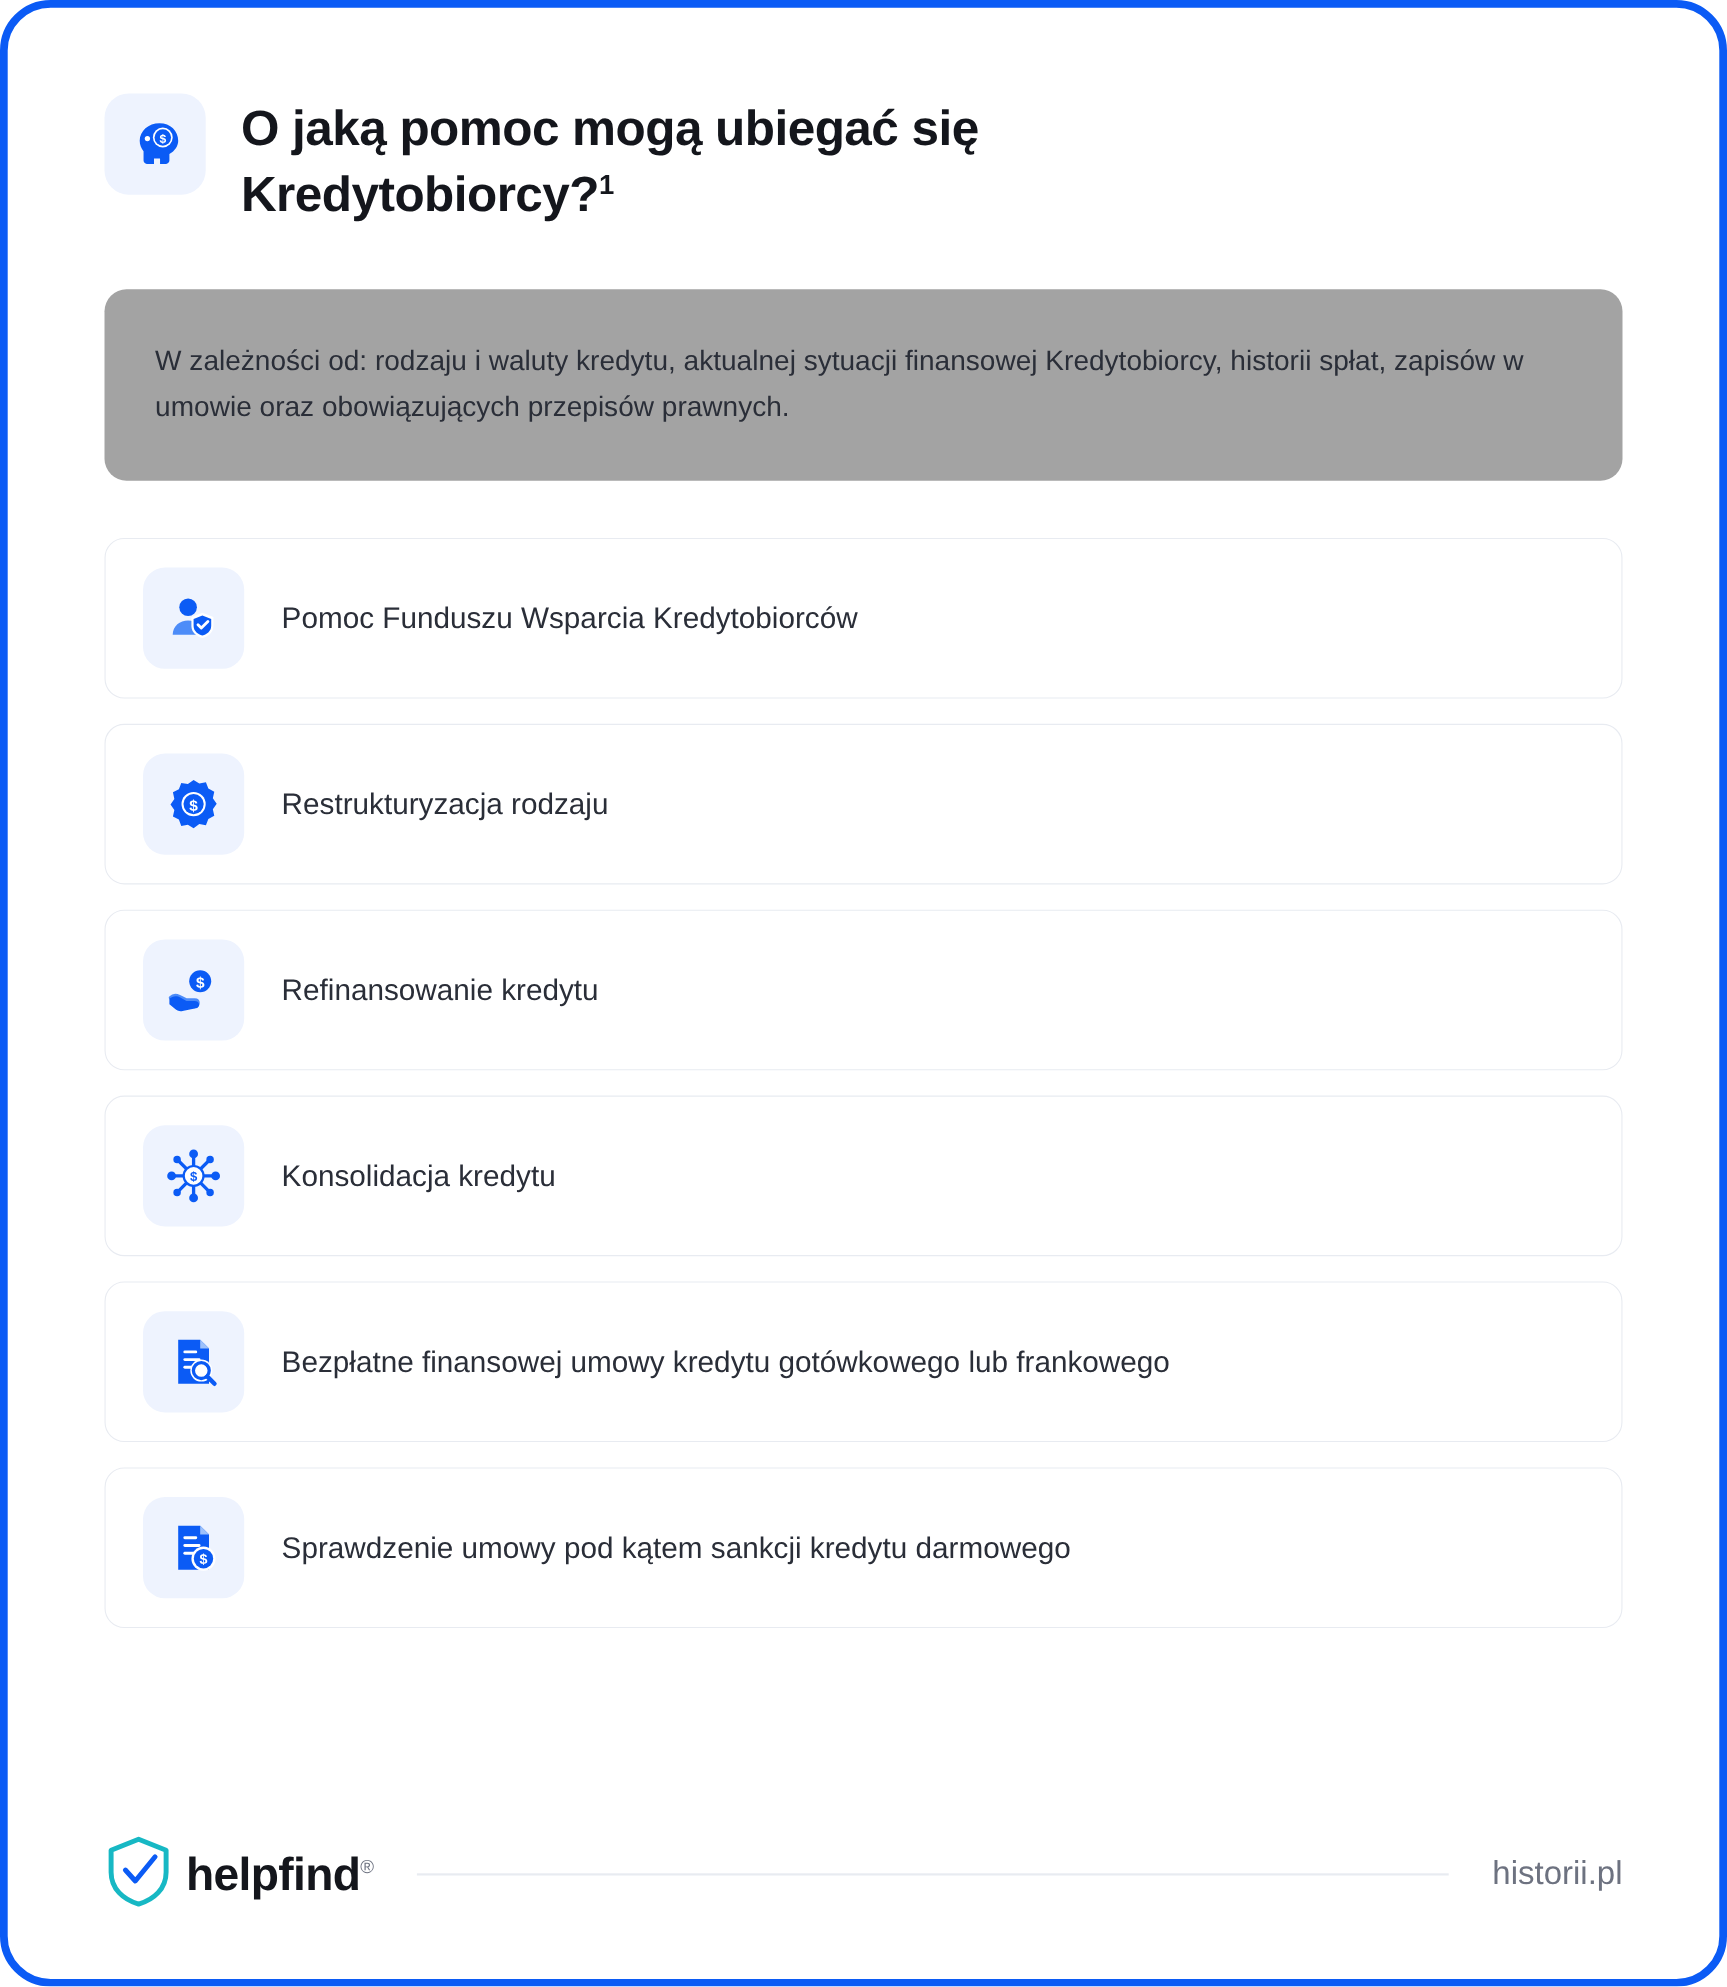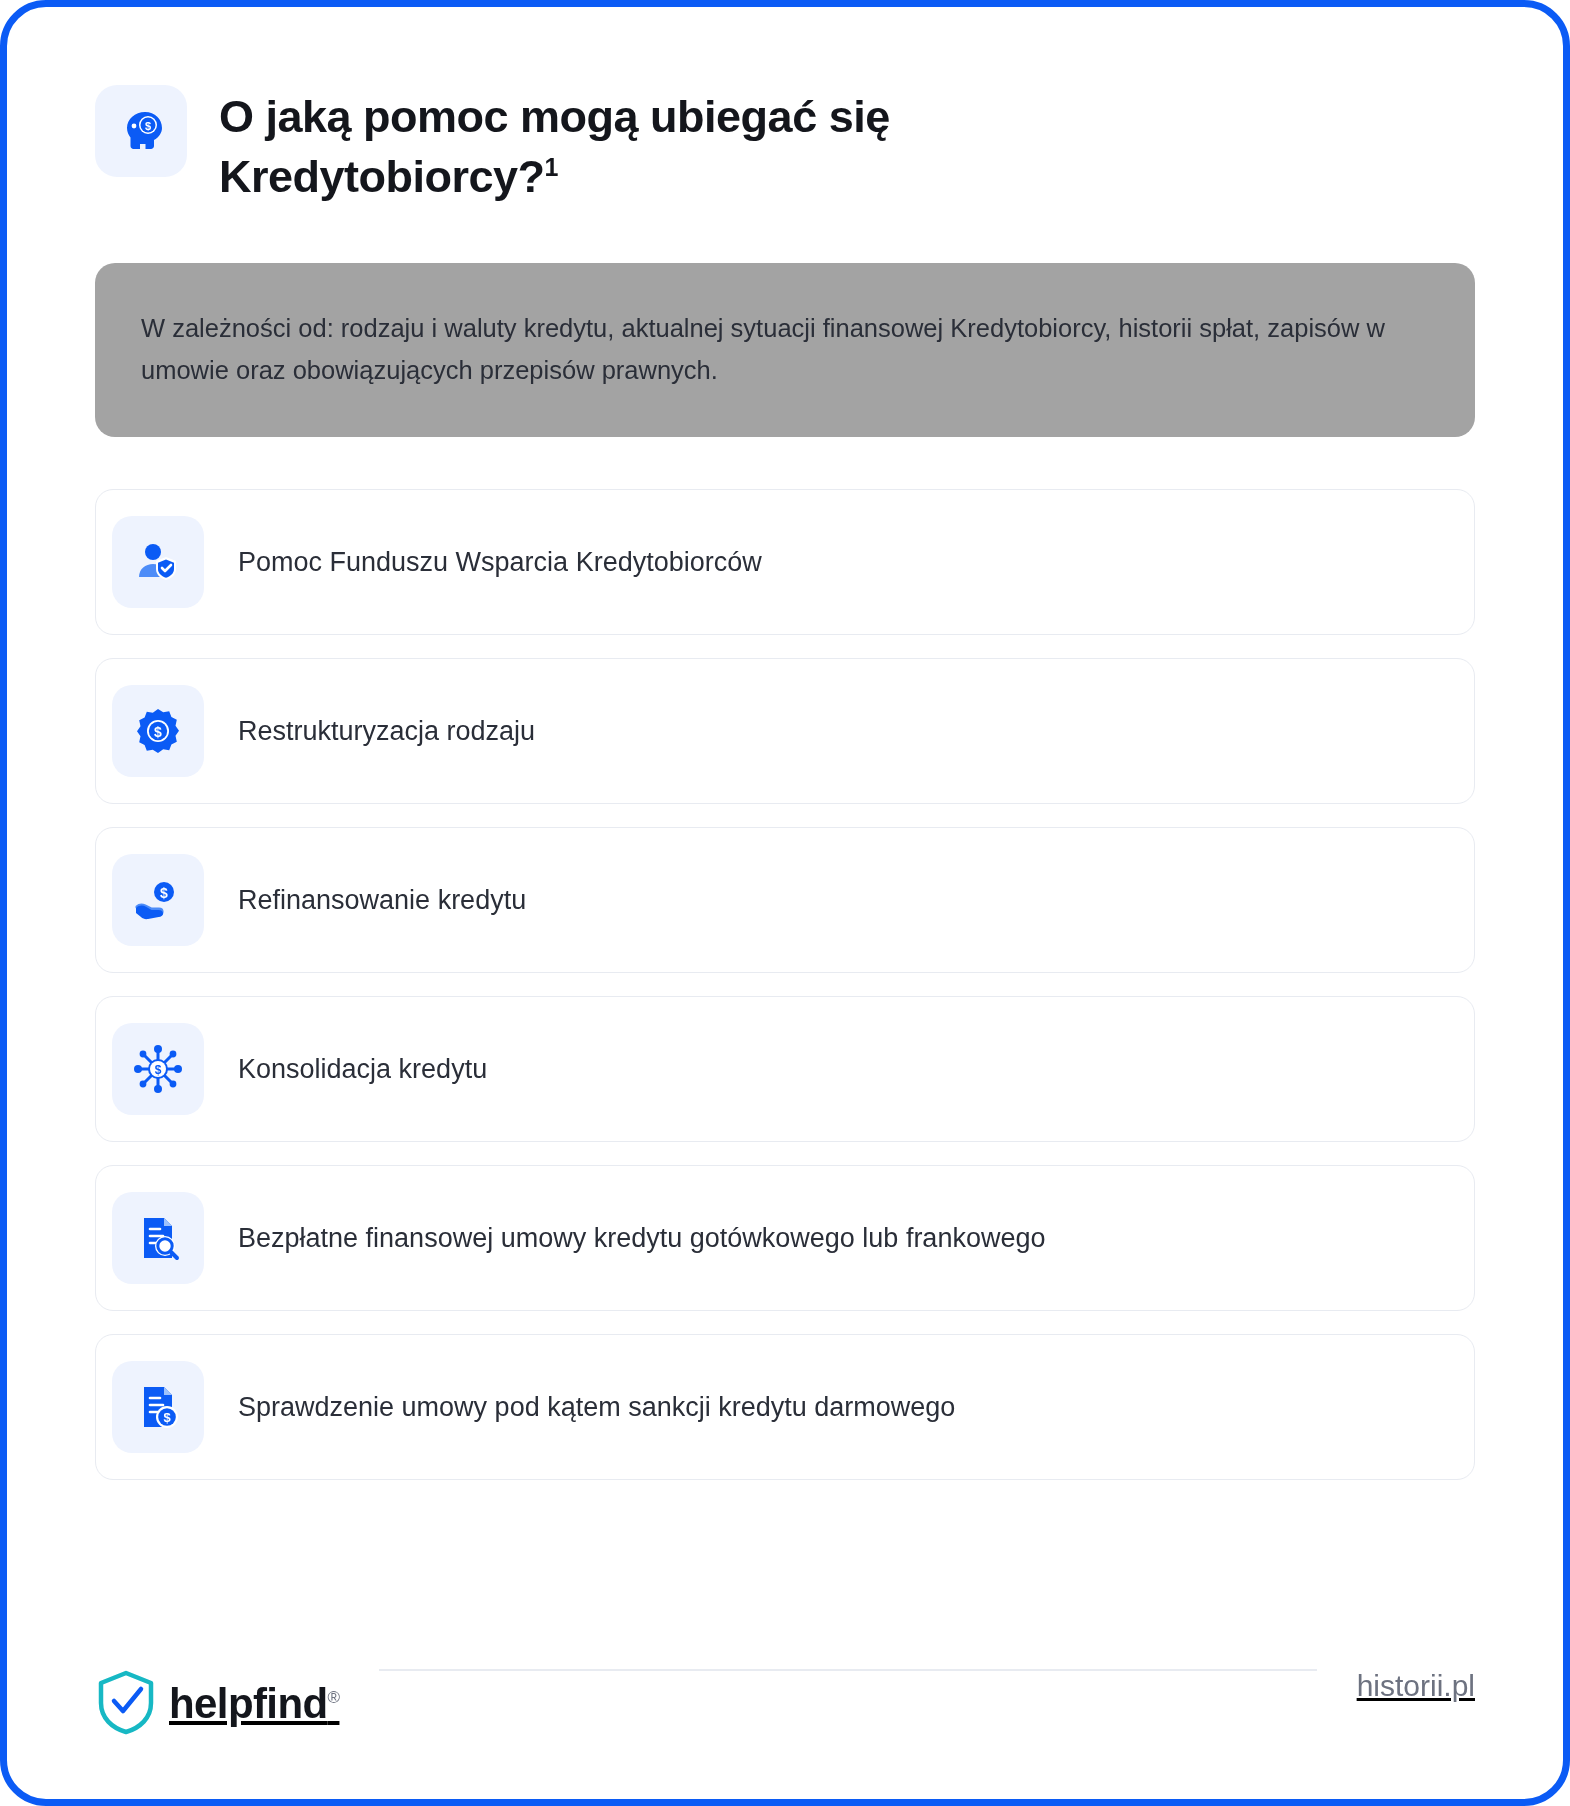--- a/index.html
+++ b/index.html
@@ -90,21 +90,21 @@
     flex-direction: column;
     gap: 23px;
   }
   .card {
     display: flex;
     align-items: center;
     gap: 34px;
     border: 1.5px solid #e8ebf1;
     border-radius: 18px;
     background: #ffffff;
-    padding: 26px 16px;
+    padding: 26px 34px;
     min-height: 98px;
     box-sizing: border-box;
   }
   .card-icon {
     flex: 0 0 auto;
     width: 92px;
     height: 92px;
     border-radius: 20px;
     background: #eef3fe;
     display: flex;
@@ -115,23 +115,22 @@
     font-size: 27px;
     color: #2a2e38;
     line-height: 1.35;
   }
 
   
   .footer {
     margin-top: auto;
     padding-top: 44px;
     display: flex;
-    align-items: flex-start;
+    align-items: center;
     gap: 40px;
-    text-decoration: underline;
   }
   .brand {
     display: flex;
     align-items: center;
     gap: 12px;
   }
   .brand-name {
     font-size: 42px;
     font-weight: 700;
     color: #14161c;

